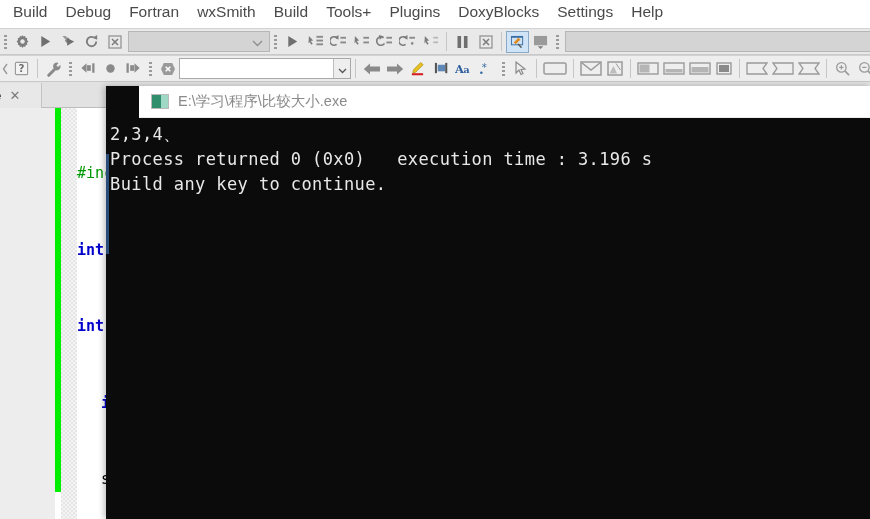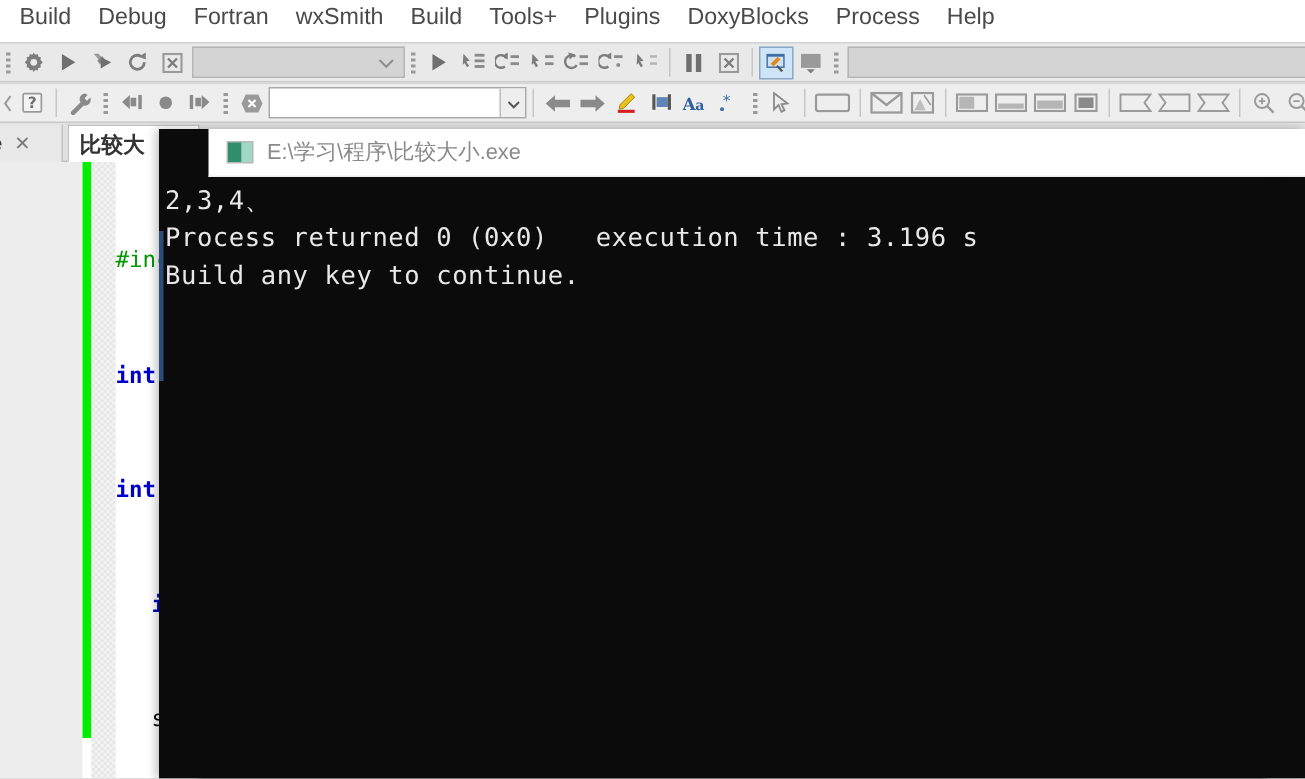--- a/index.html
+++ b/index.html
@@ -211,21 +211,20 @@
   .console-title .ttl {
     font-size: 14.5px;
     color: #8a8a8a;
     white-space: nowrap;
   }
   .console-body {
     position: absolute; left: 0; top: 32px;
     width: 100%; height: 401px;
     background: #0b0b0b;
     padding: 4px 0 15px 4px;
-    border-radius: 29px;
   }
   .console-body .cline {
     font-family: "DejaVu Sans Mono", monospace;
     font-size: 17px;
     line-height: 25px;
     color: #e8e8e8;
     white-space: pre;
     letter-spacing: 0.4px;
   }
   .cursorbar {
@@ -247,21 +246,21 @@
 
   <div class="menubar">
     <div class="menu-item">Build</div>
     <div class="menu-item">Debug</div>
     <div class="menu-item">Fortran</div>
     <div class="menu-item">wxSmith</div>
     <div class="menu-item">Build</div>
     <div class="menu-item">Tools+</div>
     <div class="menu-item">Plugins</div>
     <div class="menu-item">DoxyBlocks</div>
-    <div class="menu-item">Process</div>
+    <div class="menu-item">Settings</div>
     <div class="menu-item">Help</div>
   </div>
 
   <div class="toolbar row1">
 
     <div class="grip">
         <i></i>
         <i></i>
         <i></i>
         <i></i>
@@ -732,23 +731,20 @@
         </svg>
       </span>
     </div>
 
   </div>
 
   <div class="tabbar">
     <div class="tab partial">
       <span>re</span>
       <span class="closex">✕</span>
-    </div>
-    <div class="tab active">
-      <span>比较大</span>
     </div>
   </div>
 
   <div class="editor">
     <div class="gutter"></div>
     <div class="changebar"></div>
     <div class="foldmargin"></div>
     <div class="code">
       <div class="ln"><span class="pre">#inclu</span></div>
       <div class="ln"><span class="kw">int</span><span class="plain"> ma</span></div>

